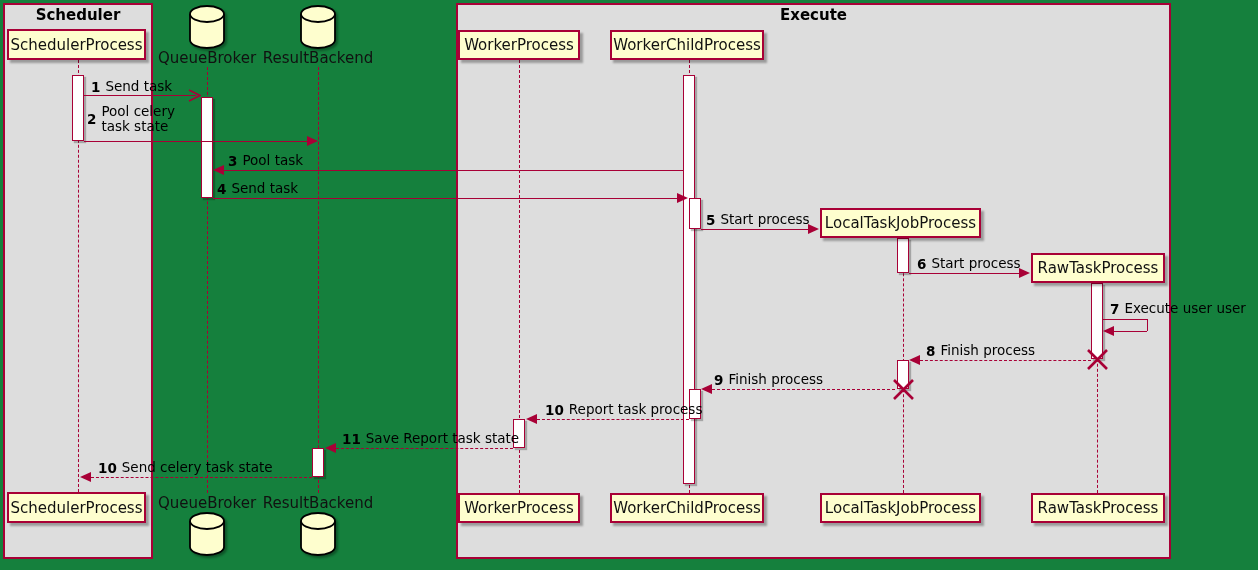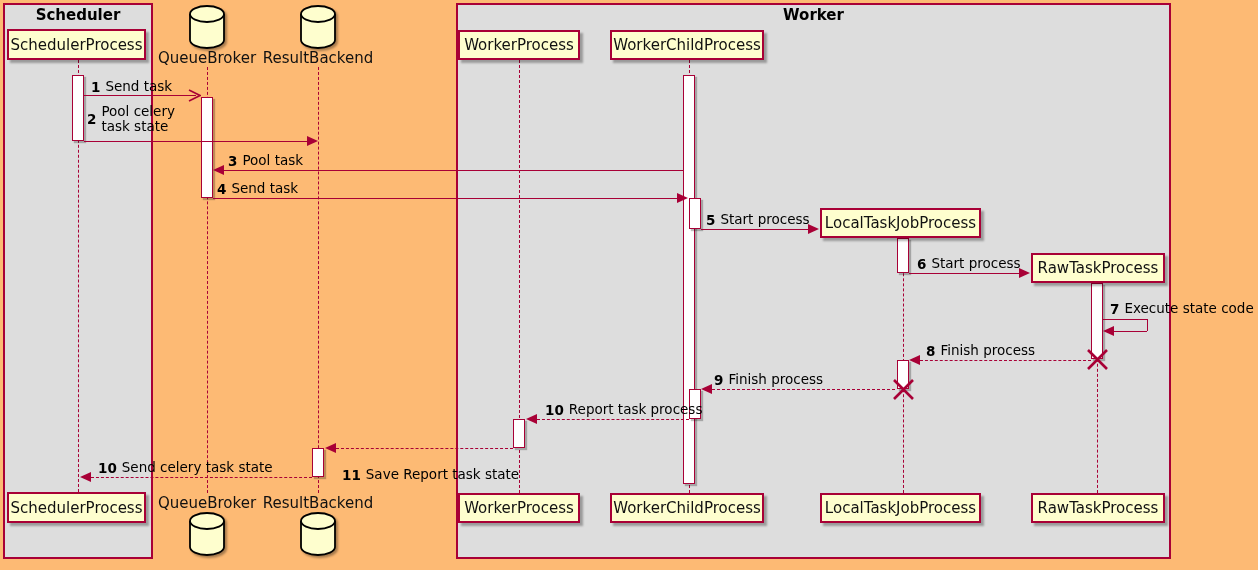--- a/index.html
+++ b/index.html
@@ -1,17 +1,17 @@
 <!DOCTYPE html>
 <html><head>
 <meta charset="utf-8">
 <style>
   html,body{margin:0;padding:0;background:#ffffff;}
   .stage{
-    position:relative;width:1258px;height:570px;background:#fdba74;
+    position:relative;width:1258px;height:570px;background:#15803d;
     font-family:"DejaVu Sans","Liberation Sans",sans-serif;color:#000;
     overflow:hidden;
   }
   .frame{
     position:absolute;background:#DDDDDD;border:2px solid #A80036;
     box-sizing:border-box;
   }
   .frame-title{
     position:absolute;font-weight:bold;font-size:15px;text-align:center;color:#000;
   }
@@ -58,21 +58,21 @@
   .xmark{position:absolute;z-index:7;}
 </style>
 </head>
 <body>
 
 <div class="stage">
 
   <div class="frame" style="left:3px;top:3px;width:150px;height:556px;"></div>
   <div class="frame" style="left:456px;top:3px;width:715px;height:556px;"></div>
   <div class="frame-title" style="left:3px;top:6px;width:150px;">Scheduler</div>
-  <div class="frame-title" style="left:456px;top:6px;width:715px;">Worker</div>
+  <div class="frame-title" style="left:456px;top:6px;width:715px;">Execute</div>
 
   <div class="lifeline" style="left:78px;top:60px;height:432px;"></div>
   <div class="lifeline" style="left:207px;top:67px;height:426px;"></div>
   <div class="lifeline" style="left:318px;top:67px;height:426px;"></div>
   <div class="lifeline" style="left:519px;top:60px;height:433px;"></div>
   <div class="lifeline" style="left:689px;top:60px;height:433px;"></div>
   <div class="lifeline" style="left:903px;top:238px;height:255px;"></div>
   <div class="lifeline" style="left:1097px;top:283px;height:210px;"></div>
 
   <div class="act" style="left:72px;top:75px;height:66px;"></div>
@@ -130,21 +130,21 @@
     <b>6</b>
     <span>Start process</span>
   </div>
 
   <div class="msg-line" style="left:1103px;top:319px;width:44px;"></div>
   <div class="vline" style="left:1147px;top:319px;height:12px;"></div>
   <div class="msg-line" style="left:1114px;top:331px;width:33px;"></div>
   <div class="tri-l" style="left:1103px;top:326px;"></div>
   <div class="mlabel" style="left:1110px;top:301px;">
     <b>7</b>
-    <span>Execute state code</span>
+    <span>Execute user user</span>
   </div>
 
   <div class="msg-line dashed" style="left:920px;top:360px;width:171px;"></div>
   <div class="tri-l" style="left:909px;top:355px;"></div>
   <div class="mlabel" style="left:926px;top:343px;">
     <b>8</b>
     <span>Finish process</span>
   </div>
 
   <div class="msg-line dashed" style="left:712px;top:389px;width:183px;"></div>
@@ -156,21 +156,21 @@
 
   <div class="msg-line dashed" style="left:537px;top:419px;width:152px;"></div>
   <div class="tri-l" style="left:526px;top:414px;"></div>
   <div class="mlabel" style="left:545px;top:402px;">
     <b>10</b>
     <span>Report task process</span>
   </div>
 
   <div class="msg-line dashed" style="left:336px;top:448px;width:177px;"></div>
   <div class="tri-l" style="left:325px;top:443px;"></div>
-  <div class="mlabel" style="left:342px;top:431px;margin-top:36px;">
+  <div class="mlabel" style="left:342px;top:431px;">
     <b>11</b>
     <span>Save Report task state</span>
   </div>
 
   <div class="msg-line dashed" style="left:91px;top:477px;width:221px;"></div>
   <div class="tri-l" style="left:80px;top:472px;"></div>
   <div class="mlabel" style="left:98px;top:460px;">
     <b>10</b>
     <span>Send celery task state</span>
   </div>

